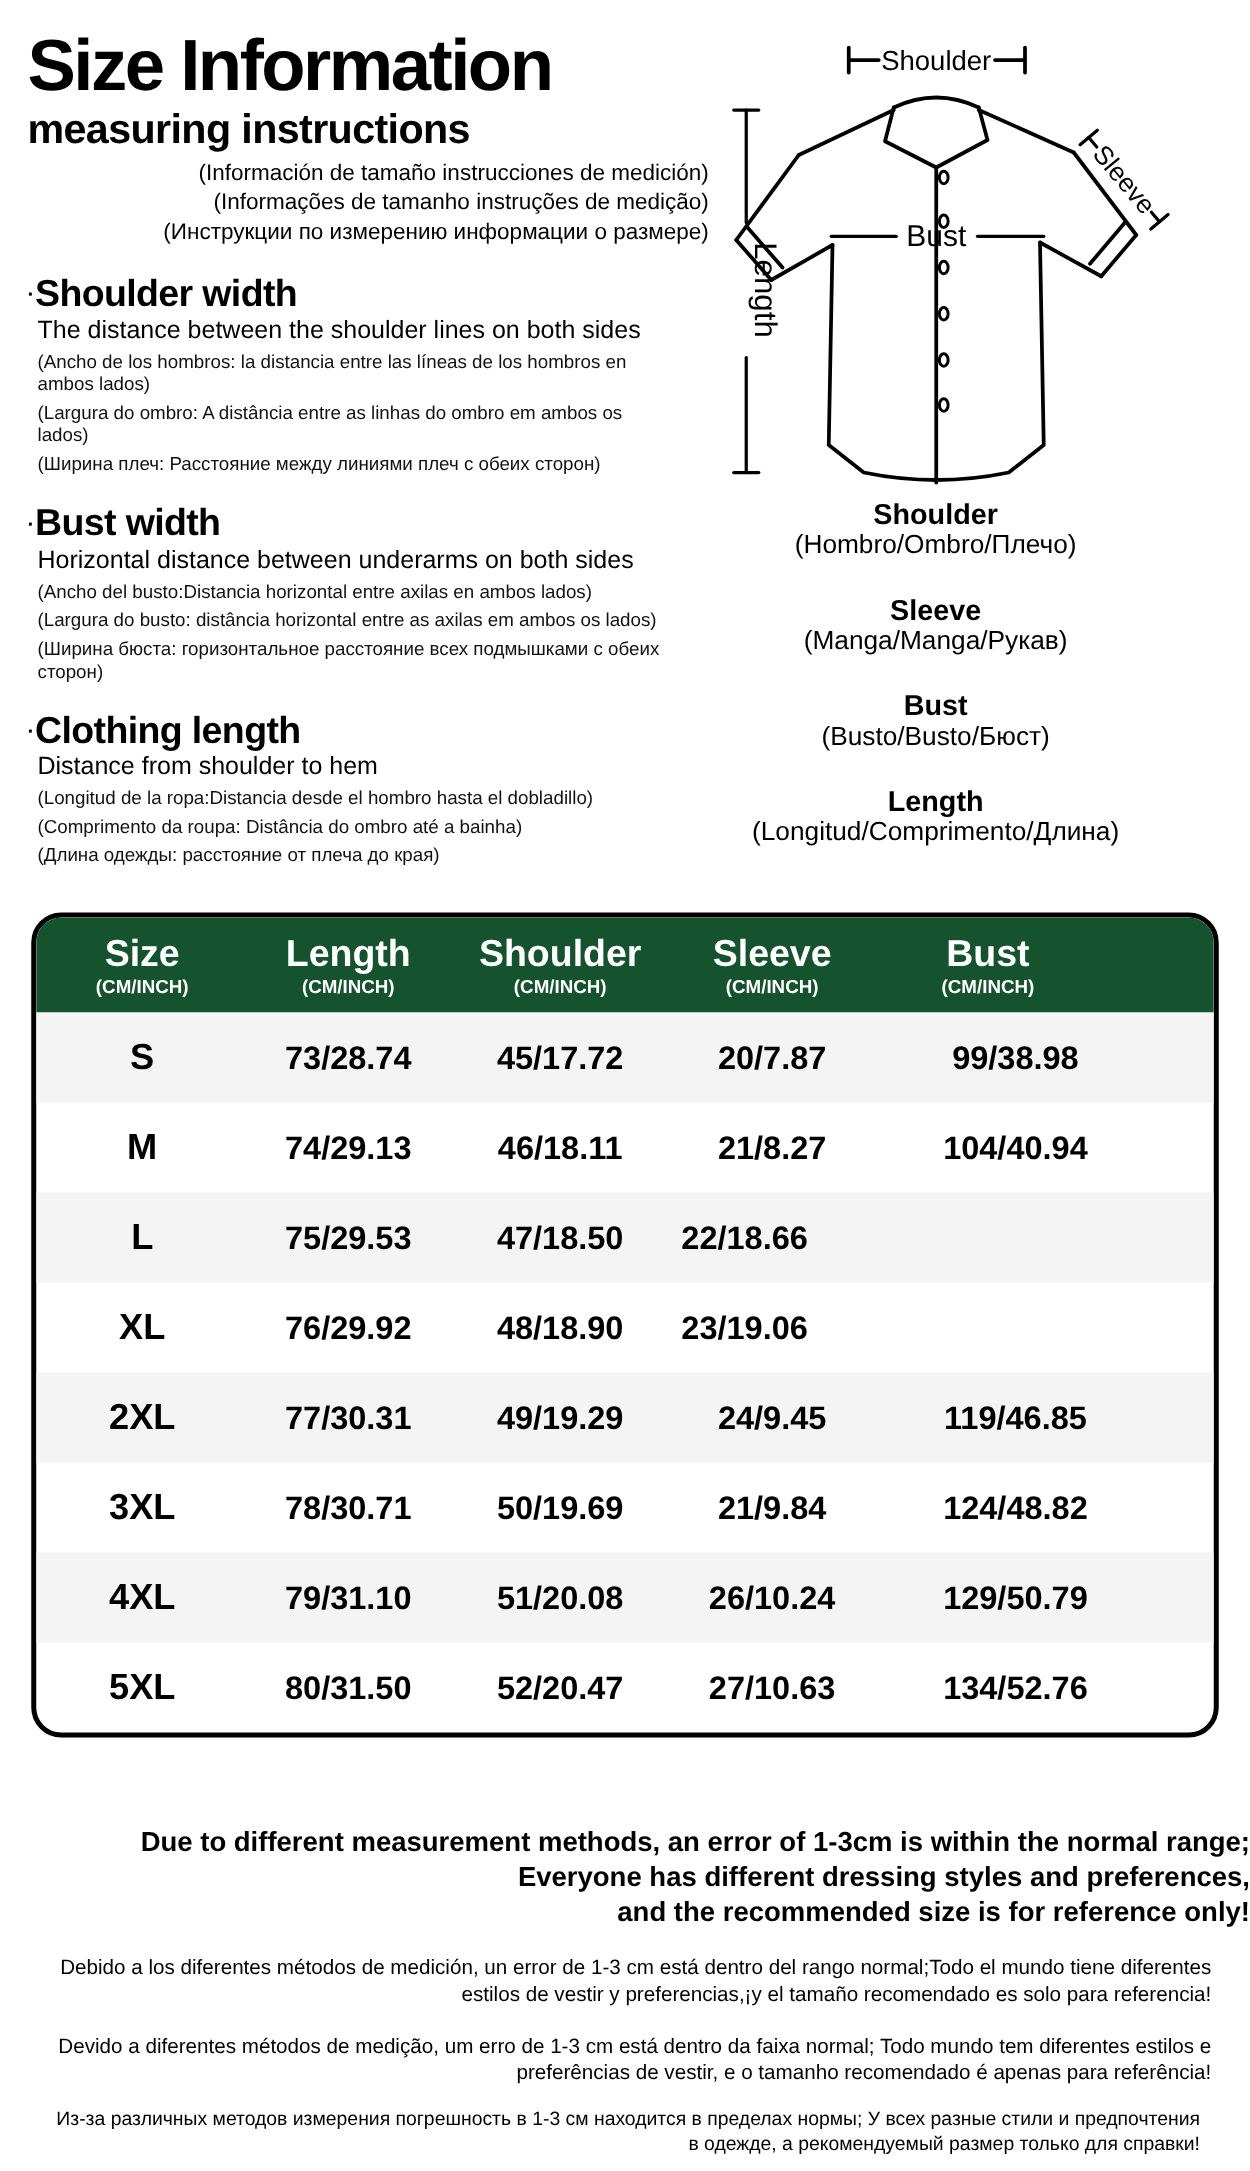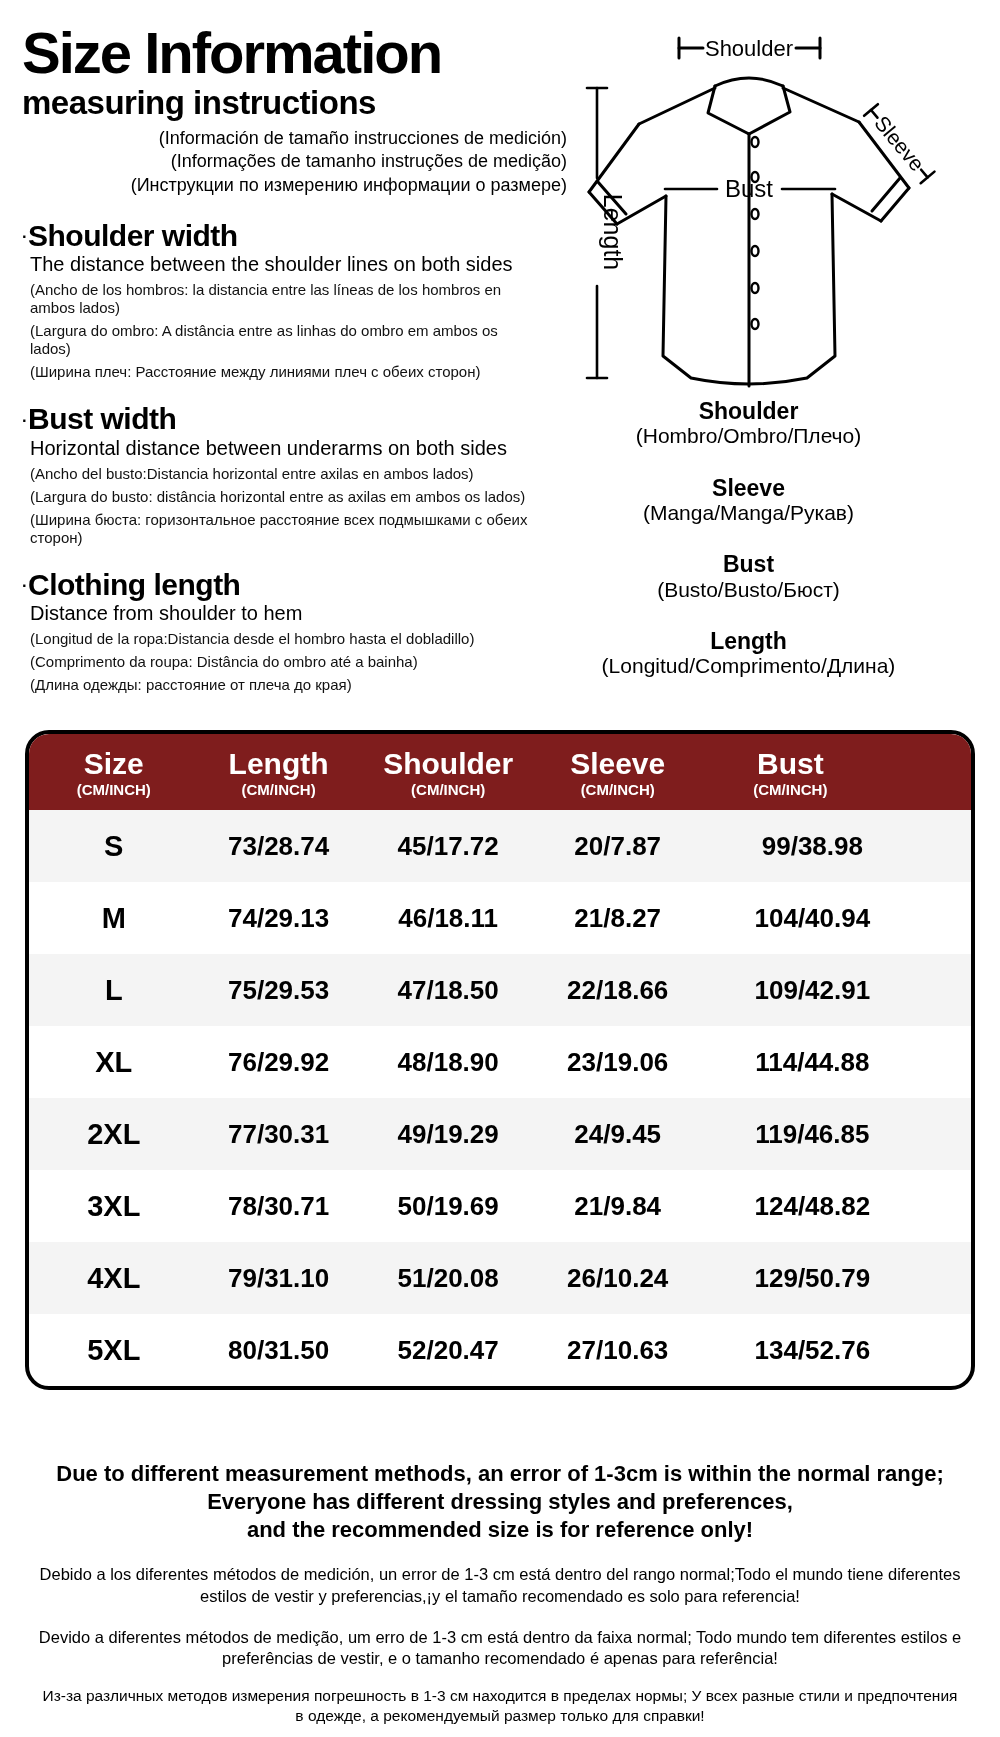--- a/index.html
+++ b/index.html
@@ -31,38 +31,38 @@
   .measure-key{text-align:center;padding-right:92px;margin-top:10px;}
   .key-group{margin-bottom:26px;}
   .key-name{font-size:23px;font-weight:bold;line-height:1.15;}
   .key-trans{font-size:21px;line-height:1.15;}
   
   .size-table{
     margin:26px 25px 0 25px;border:4px solid #000;border-radius:24px;overflow:hidden;
     background:#fff;
   }
   .t-header{
-    background:#7f1d1d;color:#fff;display:grid;
+    background:#14532d;color:#fff;display:grid;
     grid-template-columns:18% 17% 19% 17% 29%;
     padding:13px 0 11px 0;
   }
   .t-header .hcell{text-align:center;}
   .t-header .hcell:last-child{padding-right:88px;}
   .hcell .col-title{font-size:30px;font-weight:bold;line-height:1.1;display:block;}
   .hcell .col-unit{font-size:15px;font-weight:bold;line-height:1.2;display:block;margin-top:1px;}
   .t-row{
     display:grid;grid-template-columns:18% 17% 19% 17% 29%;
     align-items:center;height:72px;
   }
   .t-row:nth-child(odd){background:#f4f4f4;}
   .t-row .cell{text-align:center;font-size:26px;font-weight:bold;}
   .t-row .cell:last-child{padding-right:44px;}
   .t-row .size-cell{font-size:29px;}
   
-  .disclaimer{text-align:center;margin-top:70px;}
+  .disclaimer{text-align:right;margin-top:70px;}
   .disc-en p{margin:0;font-size:22px;font-weight:bold;line-height:1.27;}
   .disc-es,.disc-pt{margin:20px auto 0 auto;max-width:938px;font-size:16.5px;line-height:1.3;}
   .disc-ru{margin:16px auto 0 auto;max-width:920px;font-size:15.5px;line-height:1.3;}
 </style>
 </head>
 <body>
 
 <div class="top-grid">
 
   <div class="left-col">
@@ -233,28 +233,26 @@
       <span class="cell">74/29.13</span>
       <span class="cell">46/18.11</span>
       <span class="cell">21/8.27</span>
       <span class="cell">104/40.94</span>
     </div>
     <div class="t-row">
       <span class="cell size-cell">L</span>
       <span class="cell">75/29.53</span>
       <span class="cell">47/18.50</span>
       <span class="cell">22/18.66</span>
-      <span class="cell">109/42.91</span>
     </div>
     <div class="t-row">
       <span class="cell size-cell">XL</span>
       <span class="cell">76/29.92</span>
       <span class="cell">48/18.90</span>
       <span class="cell">23/19.06</span>
-      <span class="cell">114/44.88</span>
     </div>
     <div class="t-row">
       <span class="cell size-cell">2XL</span>
       <span class="cell">77/30.31</span>
       <span class="cell">49/19.29</span>
       <span class="cell">24/9.45</span>
       <span class="cell">119/46.85</span>
     </div>
     <div class="t-row">
       <span class="cell size-cell">3XL</span>

